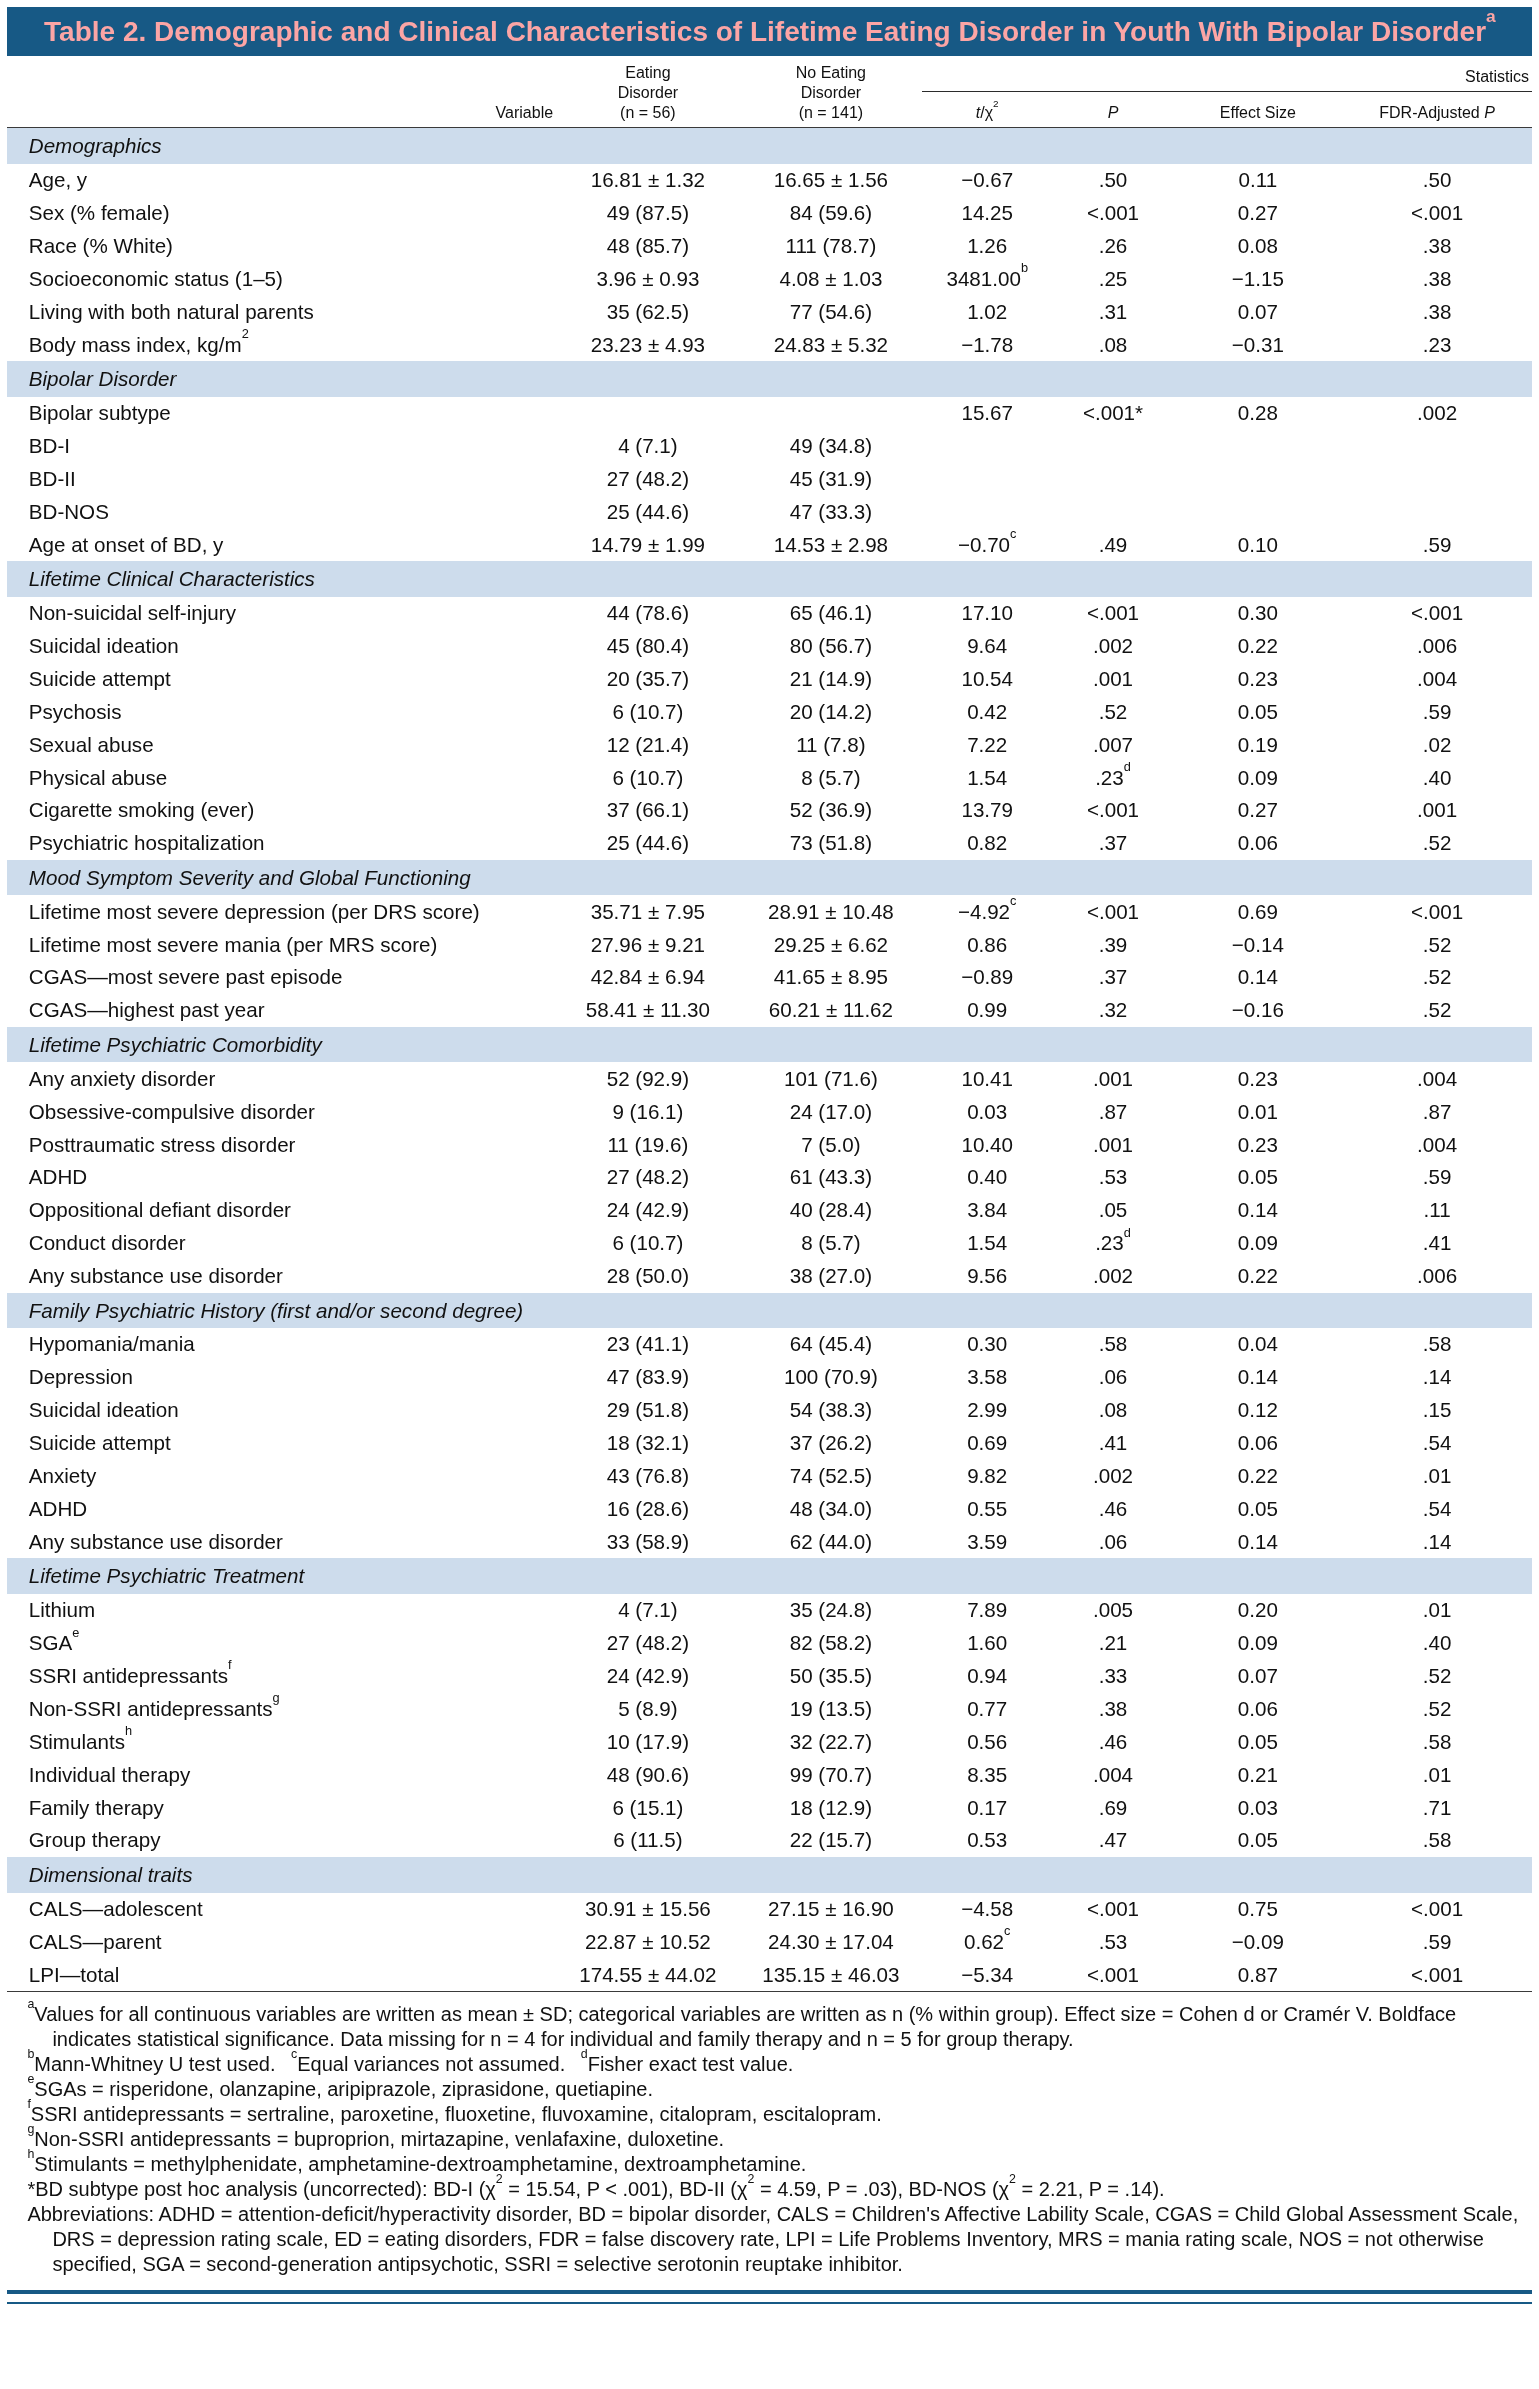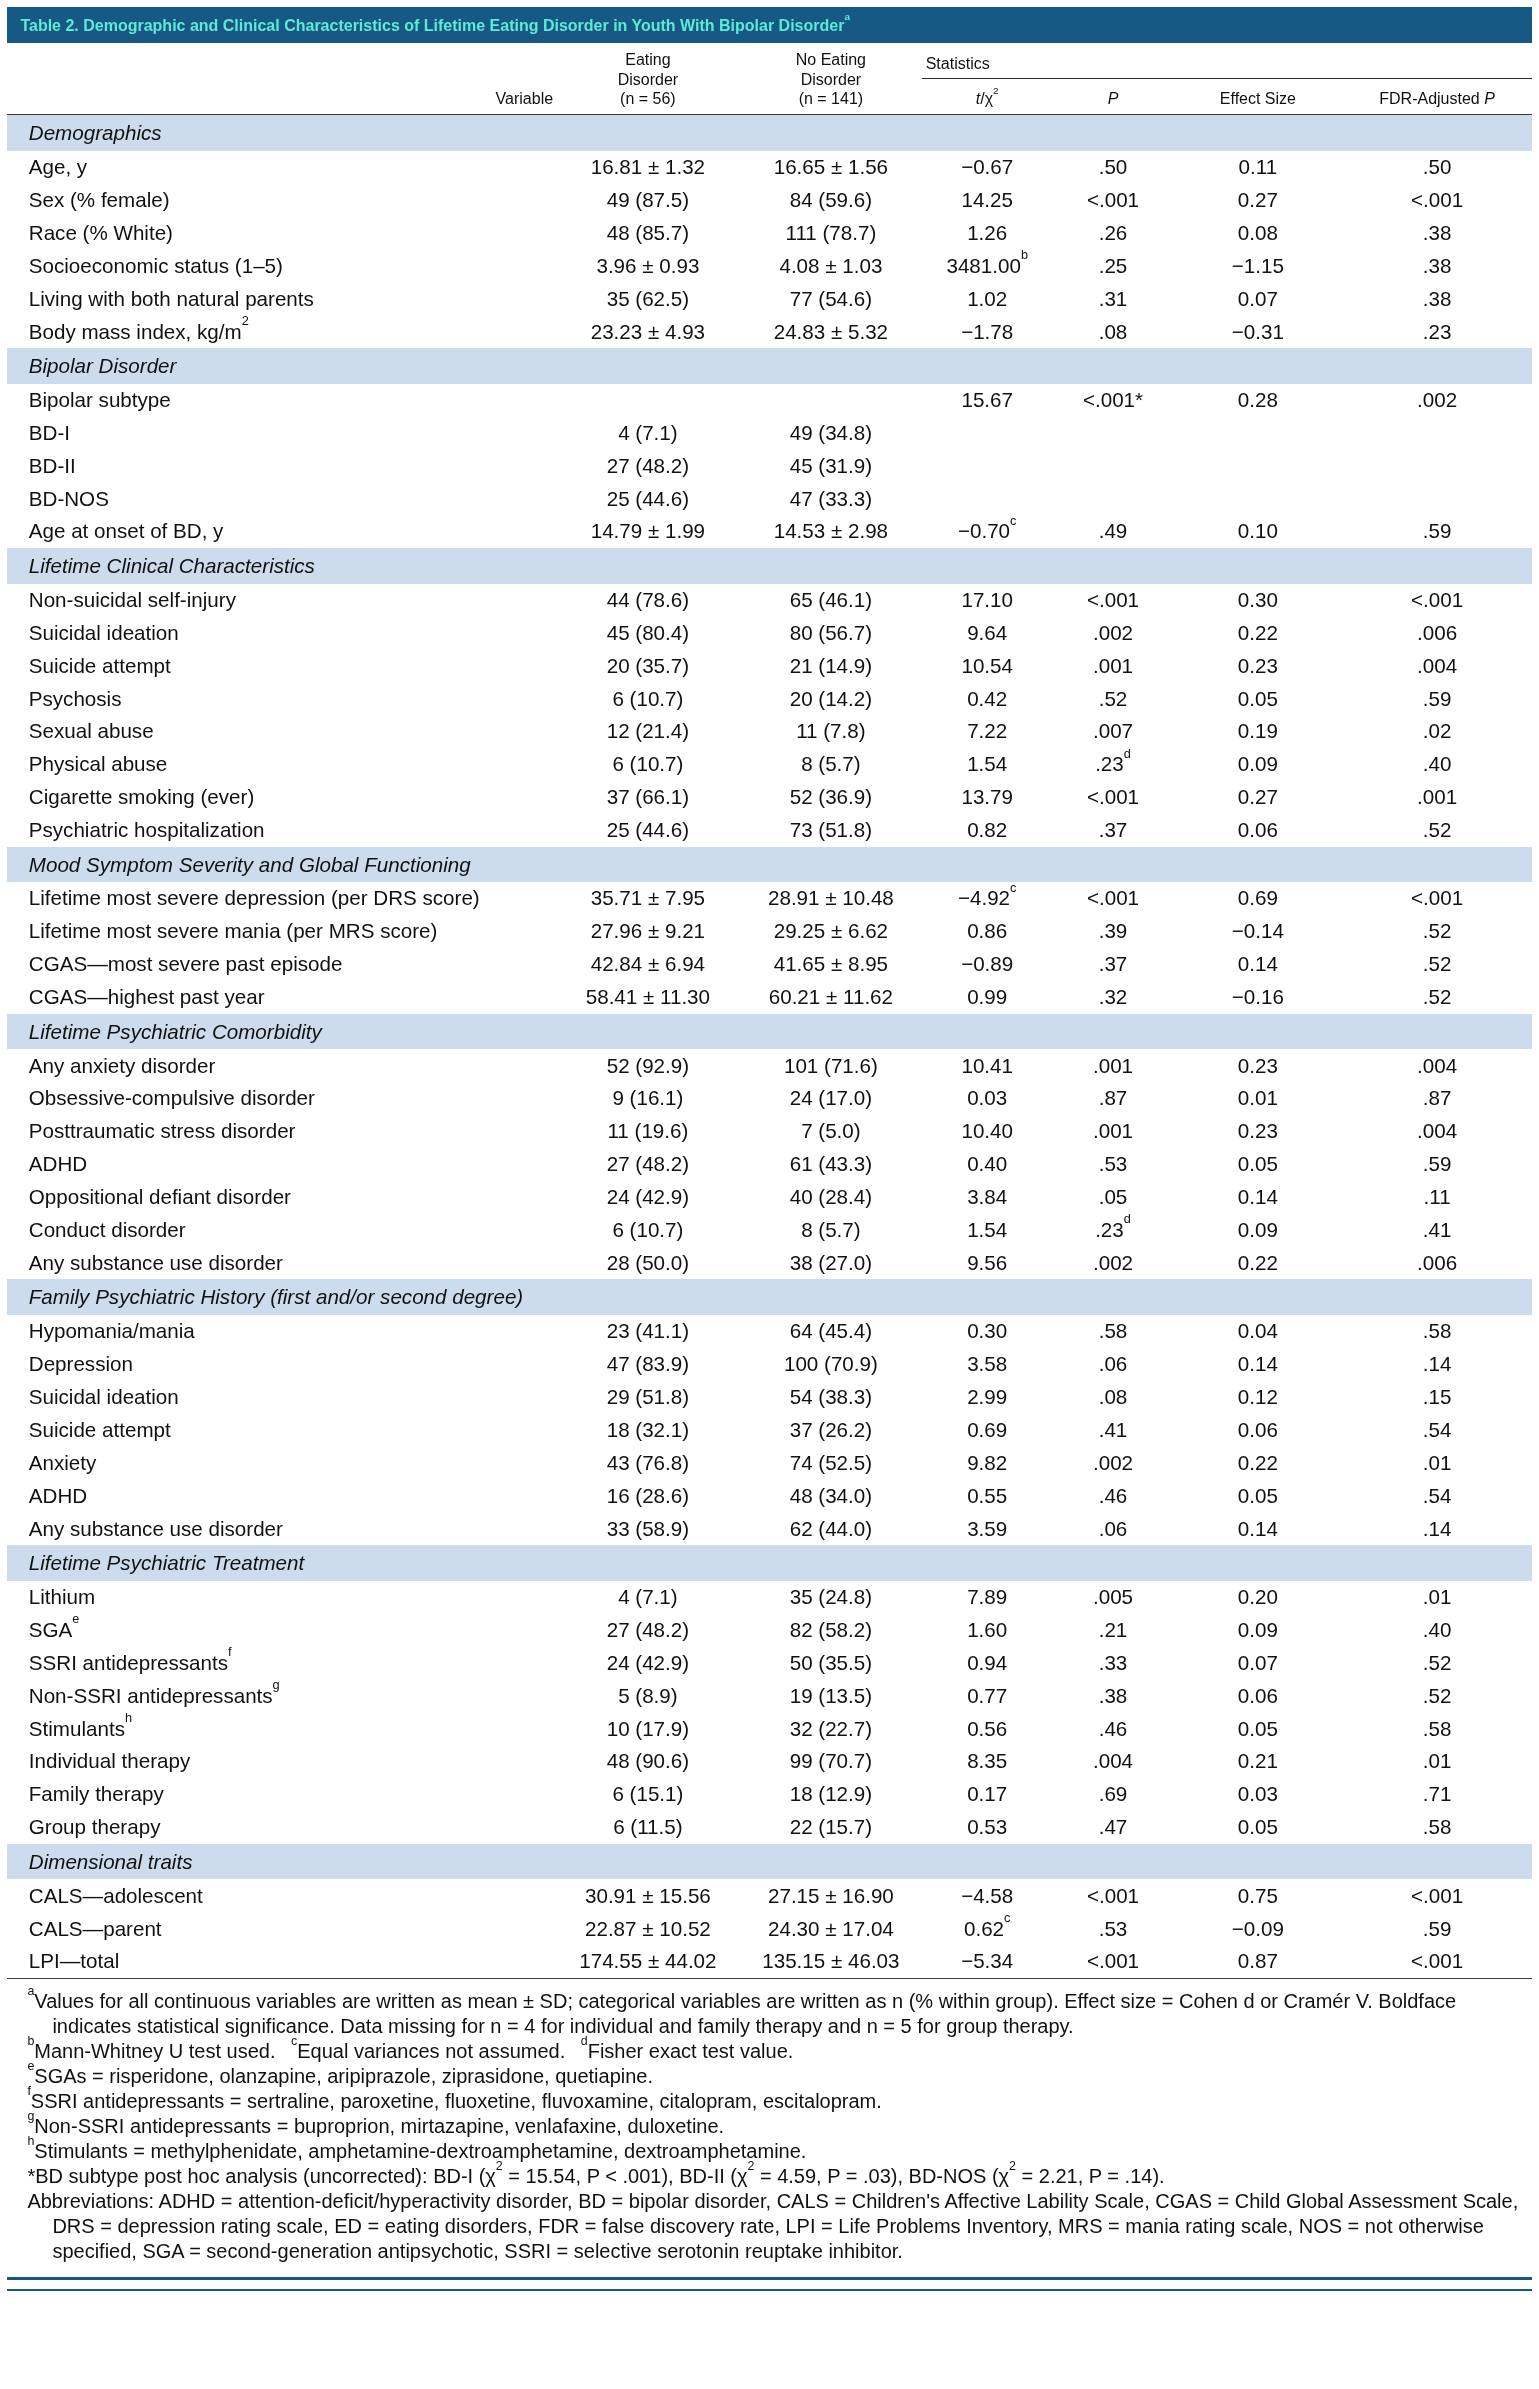--- a/index.html
+++ b/index.html
@@ -9,25 +9,26 @@
   }
   html,body{margin:0;padding:0;background:#fff;}
   body{
     width:1540px;
     font-family:"Liberation Sans","DejaVu Sans",sans-serif;
     color:#111;
   }
   .page{width:1525px;padding:6.6px 7.4px 0 7.4px;}
   .title-bar{
     background:var(--title_bar_bg);
-    color:#5eead4;
+    color:#fca5a5;
     font-weight:bold;
-    font-size:16px;
+    font-size:28px;
     line-height:1.1;
     padding:10px 13px 9px 13px;
+    text-align:center;
   }
   .title-bar sup{font-size:62%;position:relative;top:-0.45em;}
   table{
     width:100%;
     border-collapse:collapse;
     table-layout:fixed;
     font-size:20.6px;
   }
   thead th{
     font-weight:normal;
@@ -41,21 +42,21 @@
     padding-left:21.4px;
     border-bottom:1.6px solid #3a3a3a;
   }
   .th-group{
     text-align:center;
     vertical-align:bottom;
     white-space:pre-line;
     border-bottom:1.6px solid #3a3a3a;
   }
   .th-stats{
-    text-align:left;
+    text-align:right;
     vertical-align:bottom;
     padding-bottom:4.1px;
     border-bottom:1.6px solid #2b2b2b;
   }
   .th-stat{
     text-align:center;
     vertical-align:bottom;
     border-bottom:1.6px solid #3a3a3a;
   }
   .th-italic,i{font-style:italic;}

